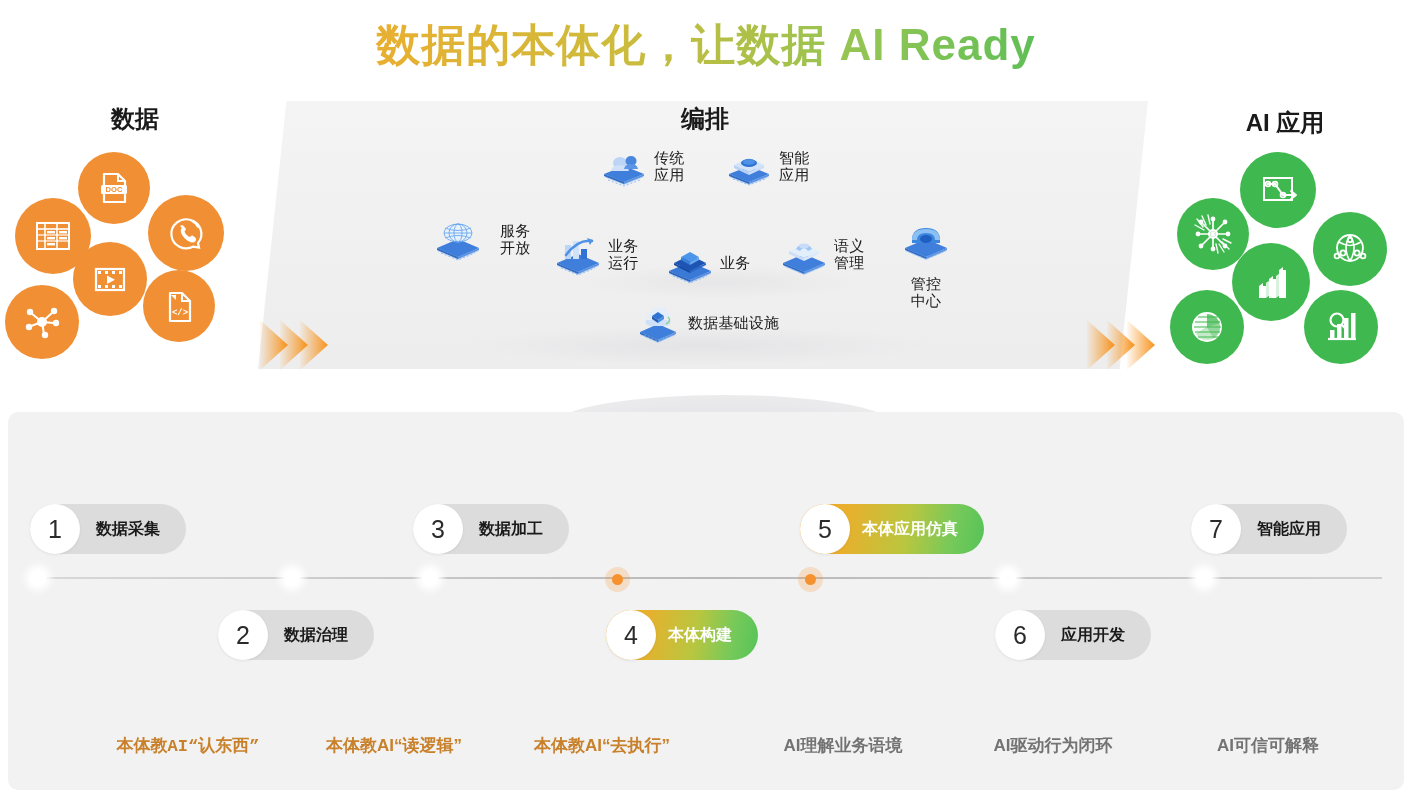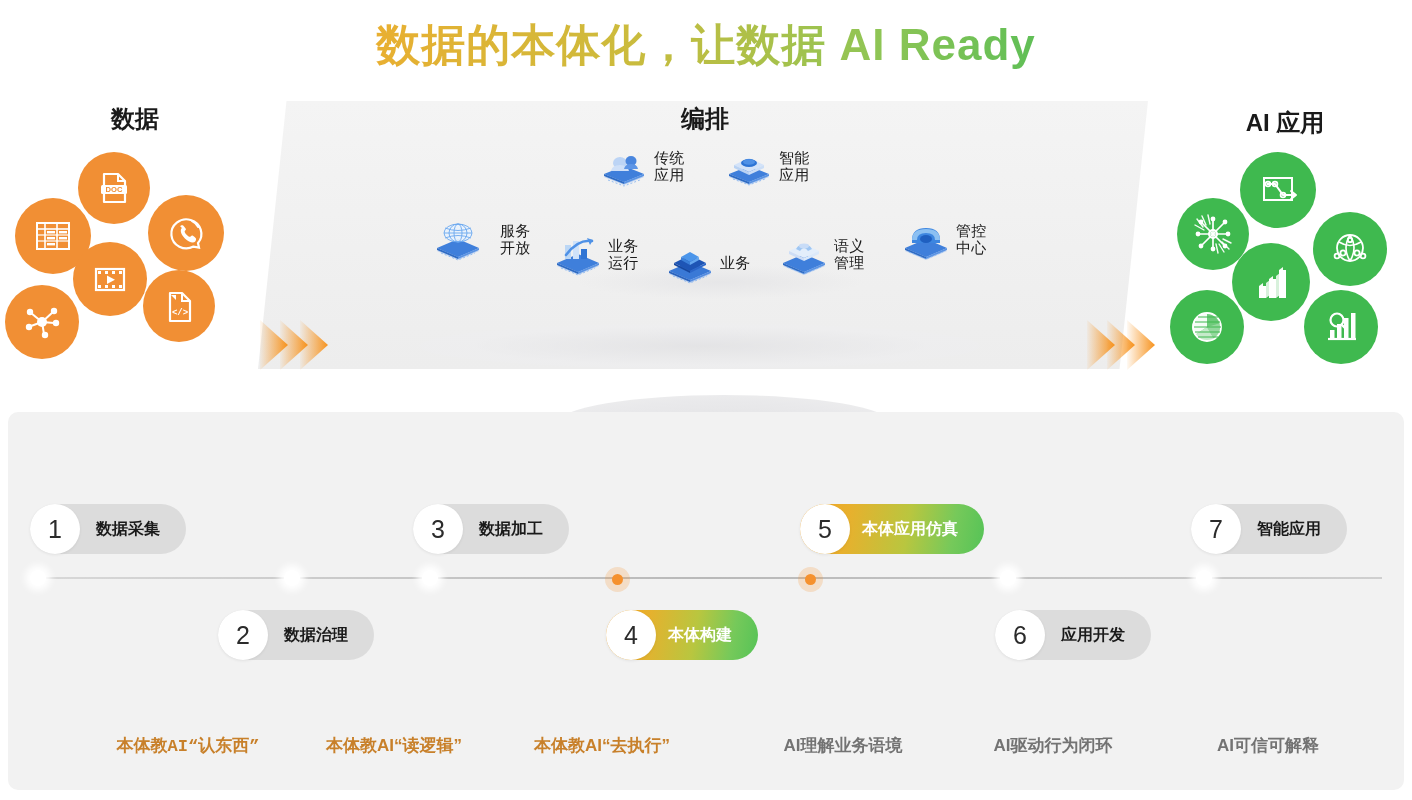--- a/index.html
+++ b/index.html
@@ -466,37 +466,55 @@
           <path d="M41,16 L41,19 L26,26 L26,23 Z" fill="#dbe9fa"></path>
           <path d="M18,14 q3,-5 8,-5 q5,0 8,5 l-4,2 q-2,-3 -4,-3 q-2,0 -4,3 z" fill="#9fc6f2"></path>
           <ellipse cx="26" cy="11" rx="5" ry="2.4" fill="#c8dcf7"></ellipse>
           <path d="M9,32 L26,39 L43,32" fill="none" stroke="#7fb0ef" stroke-width="0.8" stroke-dasharray="2 2"></path>
         </svg>
       </span>
       <span class="ntext">语义
 管理</span>
     </div>
 
-    <div class="node" style="left:900px; top:125px;">
+    <div class="node" style="left:900px; top:125px;flex-direction:column;">
       <span class="glyph">
         <svg width="52" height="42" viewBox="0 0 52 42">
           <path d="M5,31 L26,22 L47,31 L26,40 Z" fill="#9abdf0" opacity=".55"></path>
           <path d="M5,28 L26,19 L47,28 L26,37 Z" fill="#3f7fdb"></path>
           <path d="M5,28 L26,37 L26,39 L5,30 Z" fill="#2f6cc4"></path>
           <path d="M47,28 L26,37 L26,39 L47,30 Z" fill="#5a93e3"></path>
           <path d="M12,20 q0,-12 14,-12 q14,0 14,12 l0,3 l-28,0 z" fill="#3d86e0"></path>
           <path d="M12,20 q0,-11 14,-11 q14,0 14,11 l-5,0 q0,-7 -9,-7 q-9,0 -9,7 z" fill="#8cc0f2"></path>
           <ellipse cx="26" cy="19" rx="6" ry="4" fill="#1f5fc0"></ellipse>
           <path d="M9,32 L26,39 L43,32" fill="none" stroke="#7fb0ef" stroke-width="0.8" stroke-dasharray="2 2"></path>
         </svg>
       </span>
       <span class="ntext">管控
 中心</span>
     </div>
 
+    <div class="node single" style="left:632px; top:208px;">
+      <span class="glyph">
+        <svg width="52" height="44" viewBox="0 0 52 44">
+          <path d="M8,32 L26,24 L44,32 L26,40 Z" fill="#9abdf0" opacity=".5"></path>
+          <path d="M8,29 L26,21 L44,29 L26,37 Z" fill="#3f7fdb"></path>
+          <path d="M8,29 L26,37 L26,39 L8,31 Z" fill="#2f6cc4"></path>
+          <path d="M44,29 L26,37 L26,39 L44,31 Z" fill="#5a93e3"></path>
+          <path d="M15,16 q-2,-6 5,-8 q2,-5 8,-3 q6,-2 7,4 q5,2 3,7 z" fill="#e4eefb"></path>
+          <path d="M14,17 q-2,5 4,6 l16,0 q6,-1 4,-6 z" fill="#cfe0f8"></path>
+          <path d="M20,13 L26,9 L32,13 L26,17 Z" fill="#2f74d4"></path>
+          <path d="M20,13 L20,16 L26,20 L26,17 Z" fill="#245fb5"></path>
+          <path d="M32,13 L32,16 L26,20 L26,17 Z" fill="#4a8de2"></path>
+          <path d="M36,14 q4,4 -2,7" fill="none" stroke="#8fd09a" stroke-width="1.4"></path>
+          <path d="M12,32 L26,38 L40,32" fill="none" stroke="#7fb0ef" stroke-width="0.8" stroke-dasharray="2 2"></path>
+        </svg>
+      </span>
+      <span class="ntext">数据基础设施</span>
+    </div>
 
   </div>
 
   <div class="bottom">
 
 
     <div class="timeline-line"></div>
 
     <div class="tl-dot white" style="left:22px;"></div>
     <div class="tl-dot white" style="left:276px;"></div>

